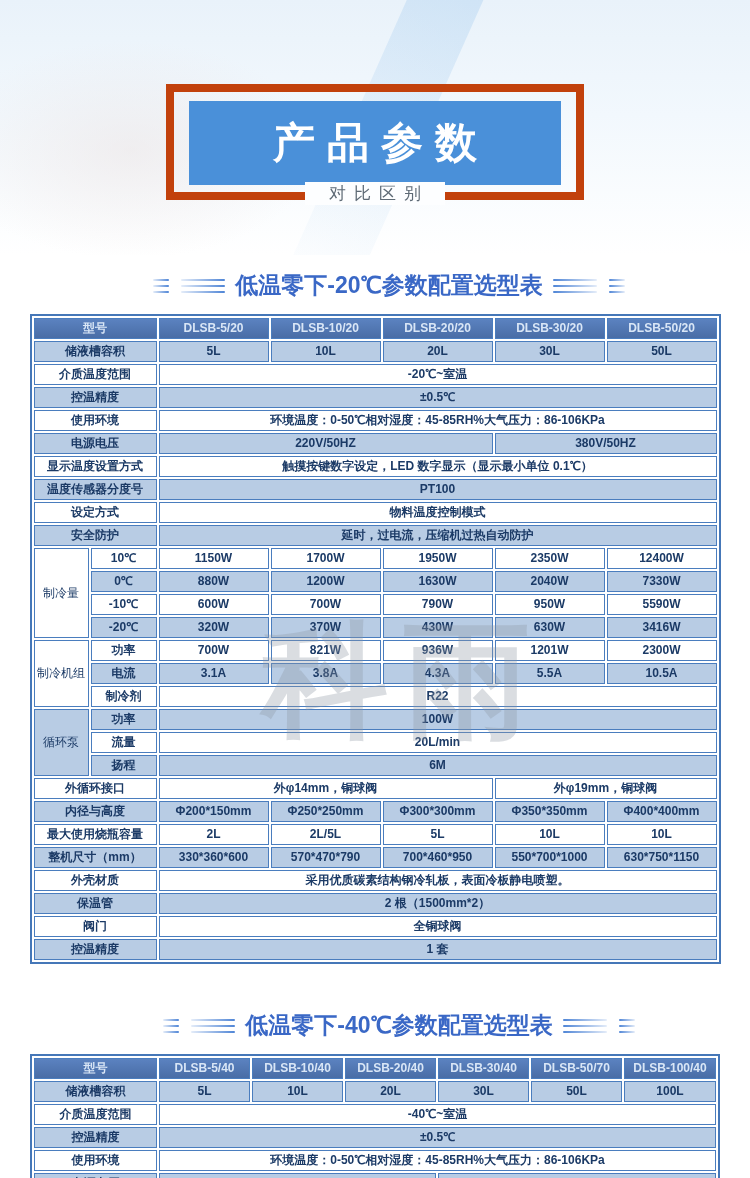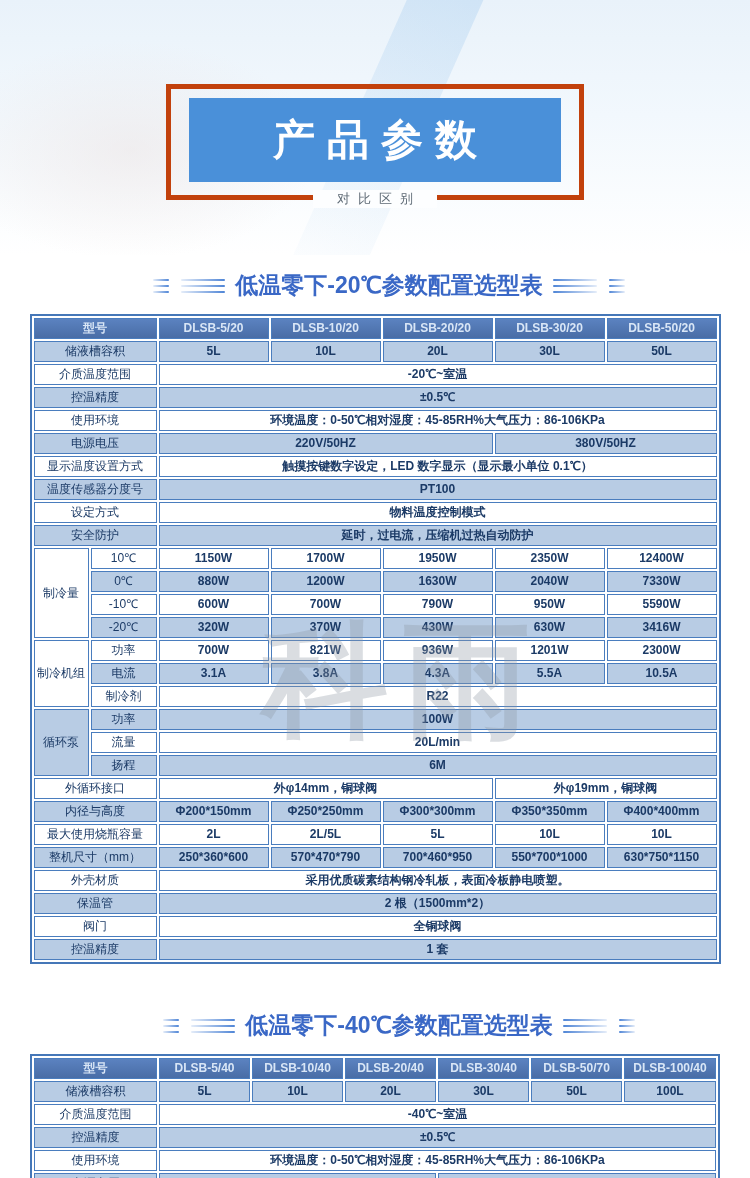--- a/index.html
+++ b/index.html
@@ -18,33 +18,33 @@
     background:linear-gradient(180deg, rgba(140,190,235,0.35), rgba(200,225,245,0.05));
     transform:rotate(24deg);
   }
   .top-bg .cloud {
     position:absolute; width:380px; height:220px; left:-60px; top:40px; border-radius:50%;
     background:radial-gradient(ellipse at center, rgba(235,228,228,0.55), rgba(255,255,255,0) 70%);
   }
   
   .banner-frame {
     position:relative; width:418px; height:116px; margin:84px auto 0;
-    border:5px solid #c2410c;
+    border:8px solid #c2410c;
   }
   .banner-box {
     width:372px; height:84px; margin:9px auto 0; background:#4a90d9;
     display:flex; align-items:center; justify-content:center;
   }
   .banner-title {
     color:#ffffff; font-size:42px; font-weight:700; letter-spacing:12px;
     text-indent:12px; line-height:1;
   }
   .banner-sub {
     position:absolute; left:50%; bottom:-13px; transform:translateX(-50%);
-    background:#fdfeff; padding:0 16px; color:#5e6a75; font-size:13px;
+    background:#fdfeff; padding:0 16px; color:#5e6a75; font-size:17px;
     letter-spacing:8px; text-indent:8px; white-space:nowrap;
   }
   
   .sec-title {
     display:flex; align-items:center; justify-content:center; gap:10px;
     color:#3a68c6; font-size:23px; font-weight:700;
   }
   .sec-title.first { margin-top:70px;margin-left:28px; }
   .sec-title.second { margin-top:46px;margin-left:48px; }
   .tri { display:flex; flex-direction:column; gap:4px; }
@@ -65,21 +65,21 @@
     border:1px solid #4a7dbe; text-align:center; vertical-align:middle;
     font-size:12px; line-height:1.25; padding:2px 2px; height:17px;
     overflow:hidden; color:#1b3a66;
   }
   table.spec th {
     background:linear-gradient(180deg,#5b82c0,#496da6);
     color:#d9e6f6; font-weight:700;
   }
   table.spec tr.blue td { background:#b8cce4; }
   table.spec td.val { font-weight:700; }
-  table.spec td.lbl, table.spec td.sub { font-weight:400; }
+  table.spec td.lbl, table.spec td.sub { font-weight:700; }
   table.spec td.grp { font-weight:400; white-space:normal; }
   
   .watermark {
     position:absolute; left:262px; top:612px; z-index:5; pointer-events:none;
     font-size:126px; font-weight:700; letter-spacing:16px; line-height:1.1;
     color:rgba(143,152,163,0.33); white-space:nowrap;
   }
 </style>
 </head>
 <body>
@@ -266,21 +266,21 @@
         <tr class="white">
           <td colspan="2" class="lbl">最大使用烧瓶容量</td>
           <td class="val">2L</td>
           <td class="val">2L/5L</td>
           <td class="val">5L</td>
           <td class="val">10L</td>
           <td class="val">10L</td>
         </tr>
         <tr class="blue">
           <td colspan="2" class="lbl">整机尺寸（mm）</td>
-          <td class="val">250*360*600</td>
+          <td class="val">330*360*600</td>
           <td class="val">570*470*790</td>
           <td class="val">700*460*950</td>
           <td class="val">550*700*1000</td>
           <td class="val">630*750*1150</td>
         </tr>
         <tr class="white">
           <td colspan="2" class="lbl">外壳材质</td>
           <td colspan="5" class="val">采用优质碳素结构钢冷轧板，表面冷板静电喷塑。</td>
         </tr>
         <tr class="blue">

